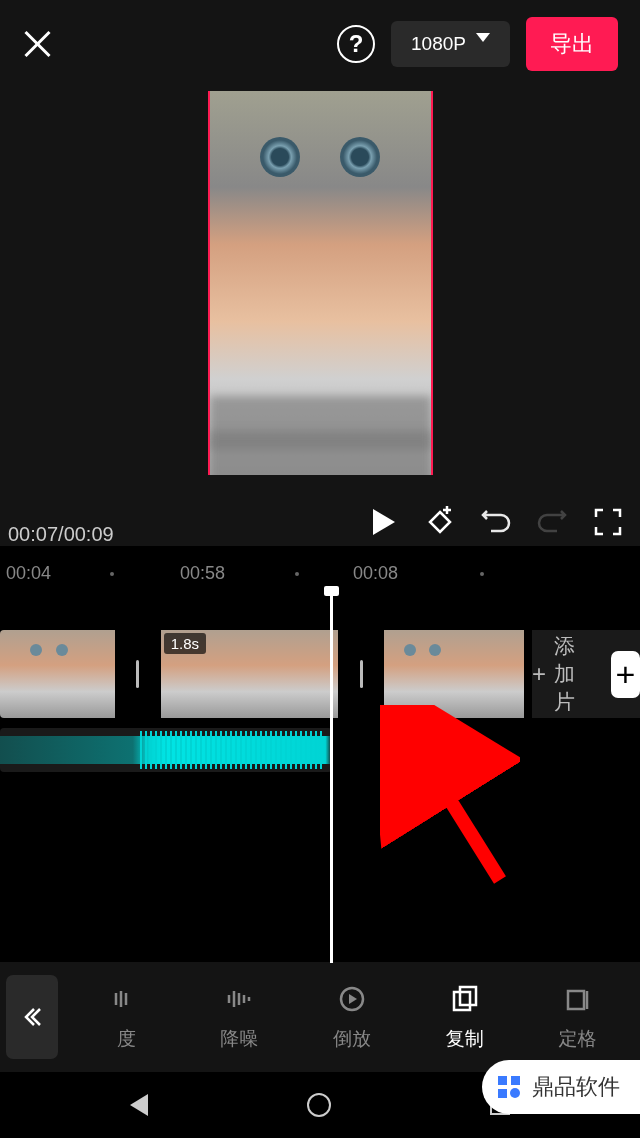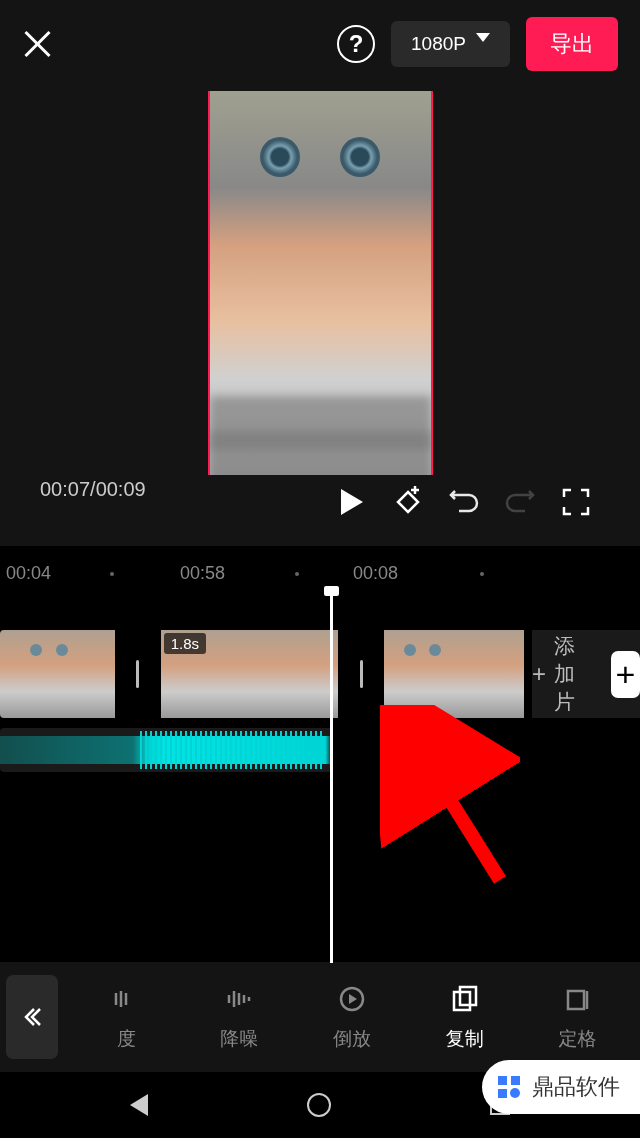--- a/index.html
+++ b/index.html
@@ -12,21 +12,21 @@
 .help-icon{width:38px;height:38px;border:2.5px solid #fff;border-radius:50%;display:flex;align-items:center;justify-content:center;font-size:24px;font-weight:bold;cursor:pointer}
 .res-btn{background:#2a2a2a;color:#fff;padding:12px 20px;border-radius:6px;display:flex;gap:10px;font-size:19px;cursor:pointer}
 .caret-down{width:0;height:0;border-left:7px solid transparent;border-right:7px solid transparent;border-top:9px solid #fff}
 .export-btn{background:#ff1b53;color:#fff;padding:12px 24px;border-radius:6px;font-size:22px;cursor:pointer}
 .preview{height:390px;background:#141414;display:flex;align-items:center;justify-content:center}
 .video-frame{width:225px;height:384px;border-left:2px solid #ff1b53;border-right:2px solid #ff1b53;background:linear-gradient(180deg,#a0a090 0%,#888 25%,#d4a080 40%,#e8c0a0 60%,#d0d0d0 75%,#aaa 100%);position:relative;overflow:hidden}
 .cat-eyes{position:absolute;top:46px;left:0;right:0;display:flex;justify-content:center;gap:40px}
 .eye{width:40px;height:40px;background:radial-gradient(circle,#2a4a5a 30%,#7aa0b0 40%,#3a5a6a 60%);border-radius:50%}
 .blur-band{position:absolute;left:0;right:0;height:54px;background:rgba(120,120,120,0.6);filter:blur(4px)}
 .blur1{top:305px}.blur2{top:340px}
-.controls{height:68px;background:#141414;display:flex;align-items:flex-start;padding:0 40px;gap:8px}
+.controls{height:68px;background:#141414;display:flex;align-items:flex-end;padding:0 8px;gap:8px}
 .timecode{font-size:20px;color:#ccc}
 .ctrl-spacer{flex:1}
 .ctrl-btn{width:48px;height:48px;display:flex;align-items:center;justify-content:center;cursor:pointer;color:#e8e8e8}
 .play-tri{width:0;height:0;border-top:13px solid transparent;border-bottom:13px solid transparent;border-left:22px solid #fff}
 .ruler{height:48px;background:#000;display:flex;align-items:flex-end;padding:8px 0 10px 0;font-size:18px;color:#888;position:relative}
 .ruler span{position:absolute}
 .ruler .dot{width:4px;height:4px;background:#666;border-radius:50%;position:absolute;bottom:18px}
 .timeline{height:370px;background:#000;position:relative;padding-top:36px}
 .playhead{position:absolute;left:330px;top:-6px;width:3px;height:375px;background:#fff;z-index:10}
 .playhead::before{content:"";position:absolute;left:-6px;top:-2px;width:15px;height:10px;background:#fff;border-radius:2px}

